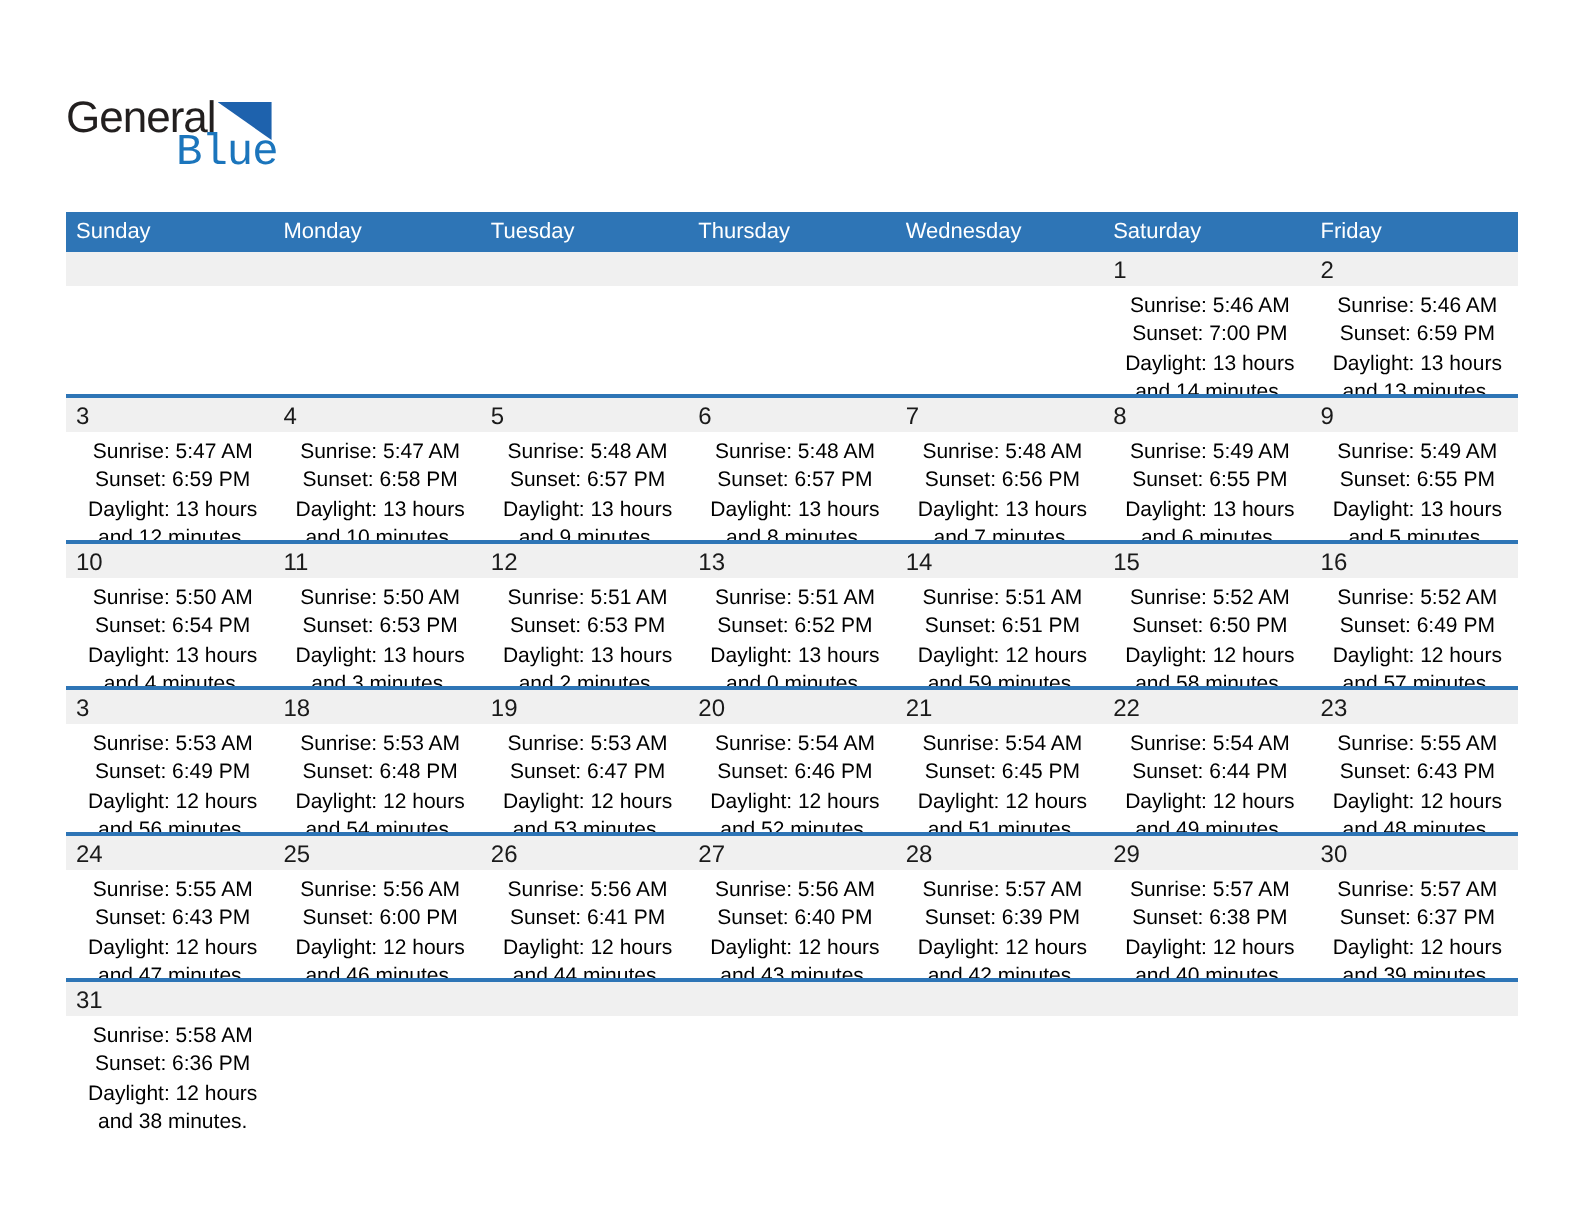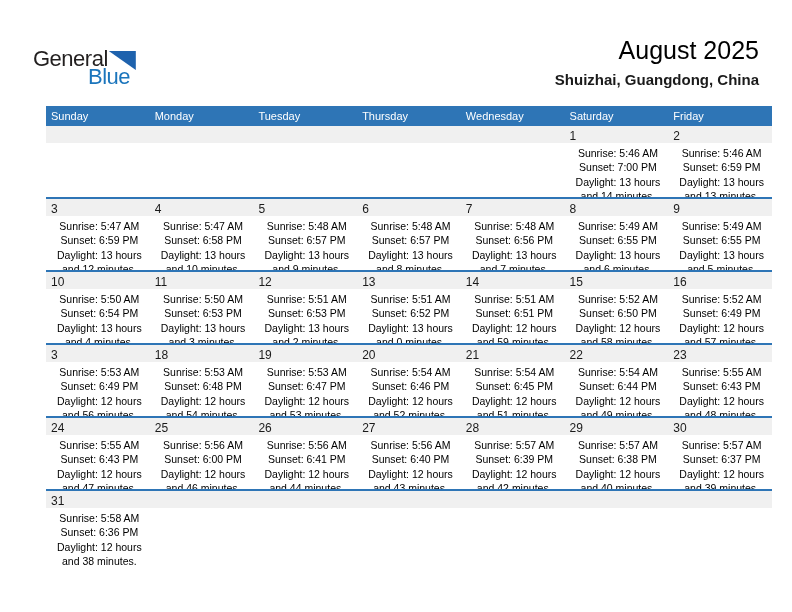--- a/index.html
+++ b/index.html
@@ -26,28 +26,28 @@
   .logo{margin-top:12px;line-height:1;width:140px;}
   .logo-row{display:flex;align-items:flex-end;}
   .logo-general{font-size:22px;letter-spacing:-0.5px;color:#221f1f;}
   .logo-triangle{
     width:27px;height:19px;margin-left:1px;margin-top:1px;
     background:var(--tri-blue);
     clip-path:polygon(0 0,100% 0,100% 100%);
   }
   .logo-blue{
     font-size:22px;letter-spacing:-0.5px;color:var(--logo-blue);
-    margin-top:-4px;padding-left:55px;
+    margin-top:-4px;padding-left:55px;font-family:Liberation Mono, monospace;
   }
   .titles{text-align:right;}
   .cal-title{font-size:25px;line-height:28px;color:#000;}
   .cal-subtitle{font-size:15px;font-weight:bold;margin-top:7px;color:#1a1a1a;}
 
   
-  .calendar{margin:8px 33px 0 46px;width:726px;}
+  .calendar{margin:8px 33px 0 33px;width:726px;}
   .weekday-row{
     display:grid;grid-template-columns:repeat(7,1fr);
     background:var(--accent);height:20px;
   }
   .weekday-cell{
     color:#ffffff;font-size:11px;line-height:20px;padding-left:5px;
     overflow:hidden;white-space:nowrap;
   }
   .week-row{
     display:grid;grid-template-columns:repeat(7,1fr);
@@ -73,24 +73,20 @@
 
 <div class="page">
 
   <div class="top-bar">
     <div class="logo">
       <div class="logo-row">
         <span class="logo-general">General</span>
         <span class="logo-triangle"></span>
       </div>
       <div class="logo-blue">Blue</div>
-    </div>
-    <div class="titles">
-      <div class="cal-title">August 2025</div>
-      <div class="cal-subtitle">Shuizhai, Guangdong, China</div>
     </div>
   </div>
 
   <div class="calendar">
     <div class="weekday-row">
       <div class="weekday-cell">Sunday</div>
       <div class="weekday-cell">Monday</div>
       <div class="weekday-cell">Tuesday</div>
       <div class="weekday-cell">Thursday</div>
       <div class="weekday-cell">Wednesday</div>

